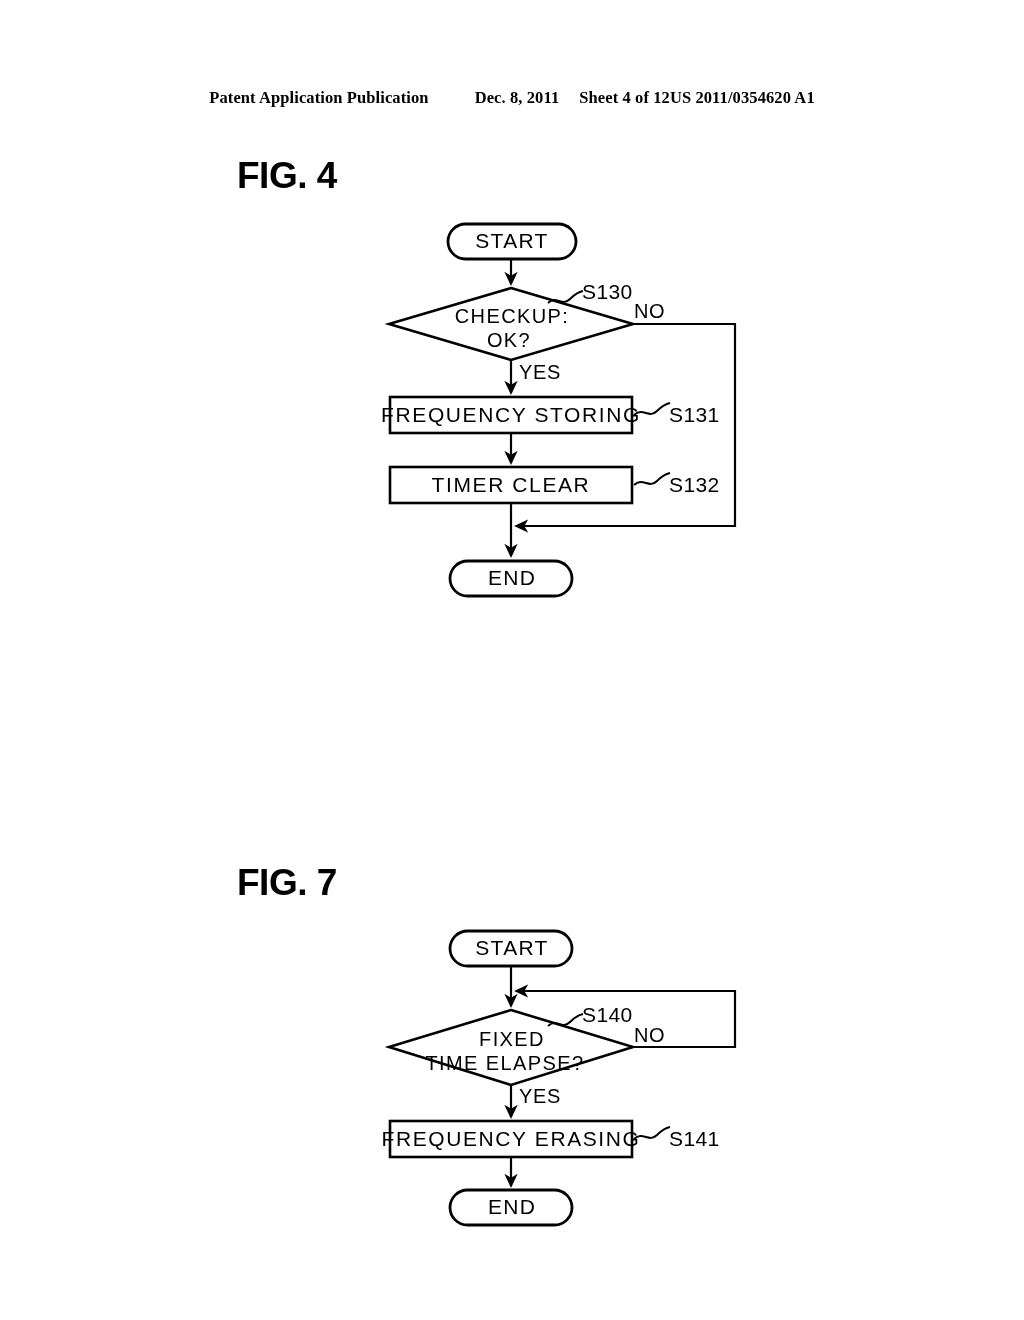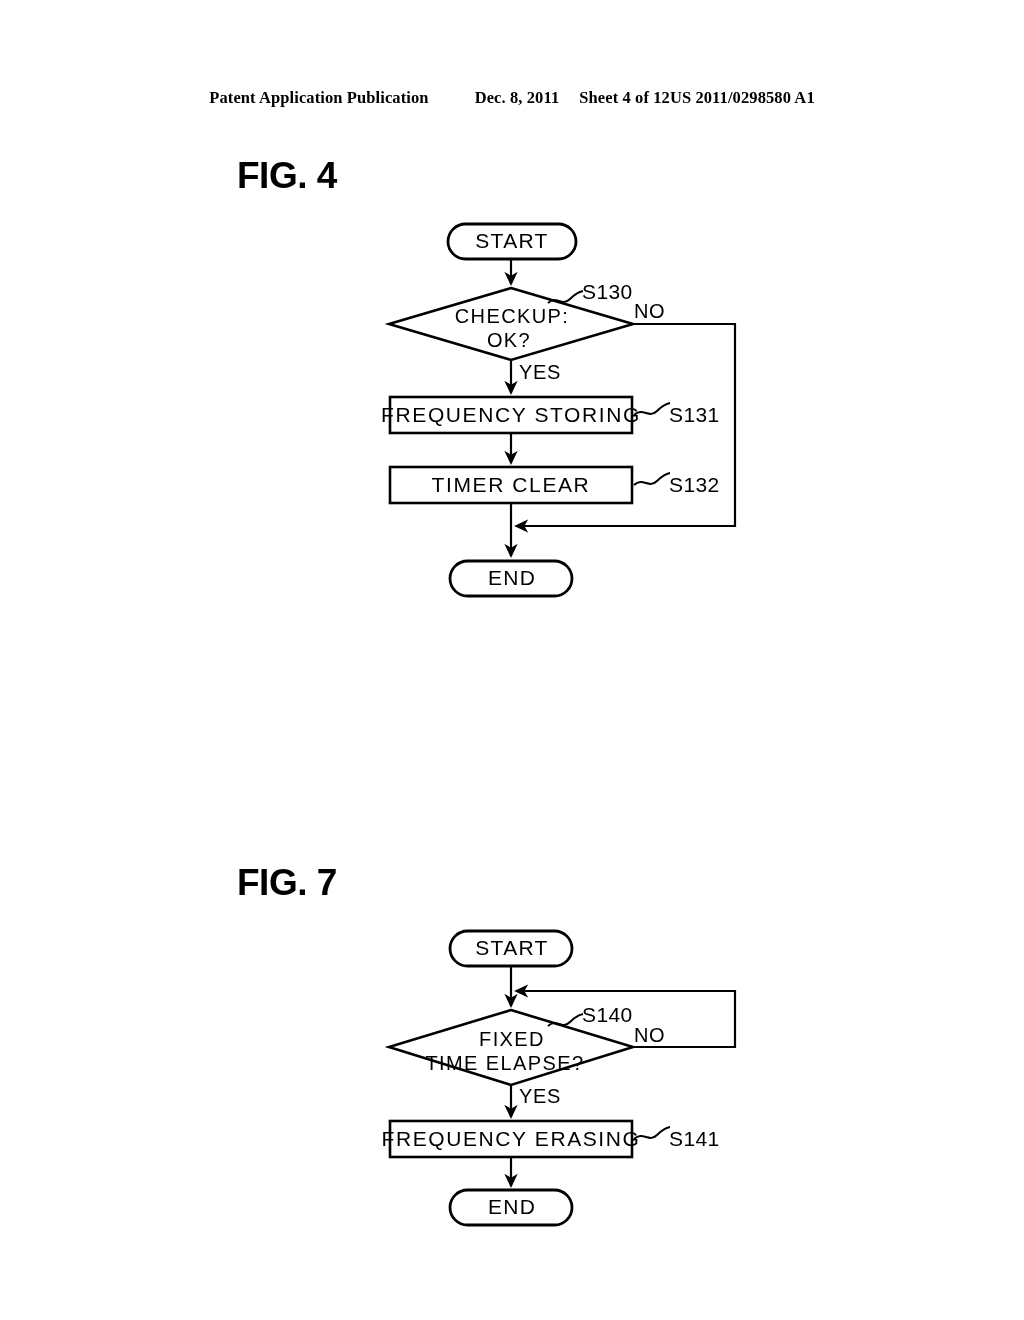--- a/index.html
+++ b/index.html
@@ -102,21 +102,21 @@
 </style>
 </head>
 <body>
 
 <div id="page">
 
   <div id="header">
     <span class="h-pub">Patent Application Publication</span>
     <span class="h-date">Dec. 8, 2011</span>
     <span class="h-sheet">Sheet 4 of 12</span>
-    <span class="h-num">US 2011/0298580 A1</span>
+    <span class="h-num">US 2011/0354620 A1</span>
   </div>
 
   <div id="fig4-title" class="fig-title">FIG. 4</div>
   <div id="fig5-title" class="fig-title">FIG. 7</div>
 
   <svg id="flow-svg" viewBox="0 0 1024 1320">
     <defs>
       <marker id="arrow" viewBox="0 0 12 12" refX="9.5" refY="6" markerWidth="7" markerHeight="7" orient="auto-start-reverse">
         <path d="M 0 0.8 L 11 6 L 0 11.2 L 3 6 Z" fill="#000"></path>
       </marker>

